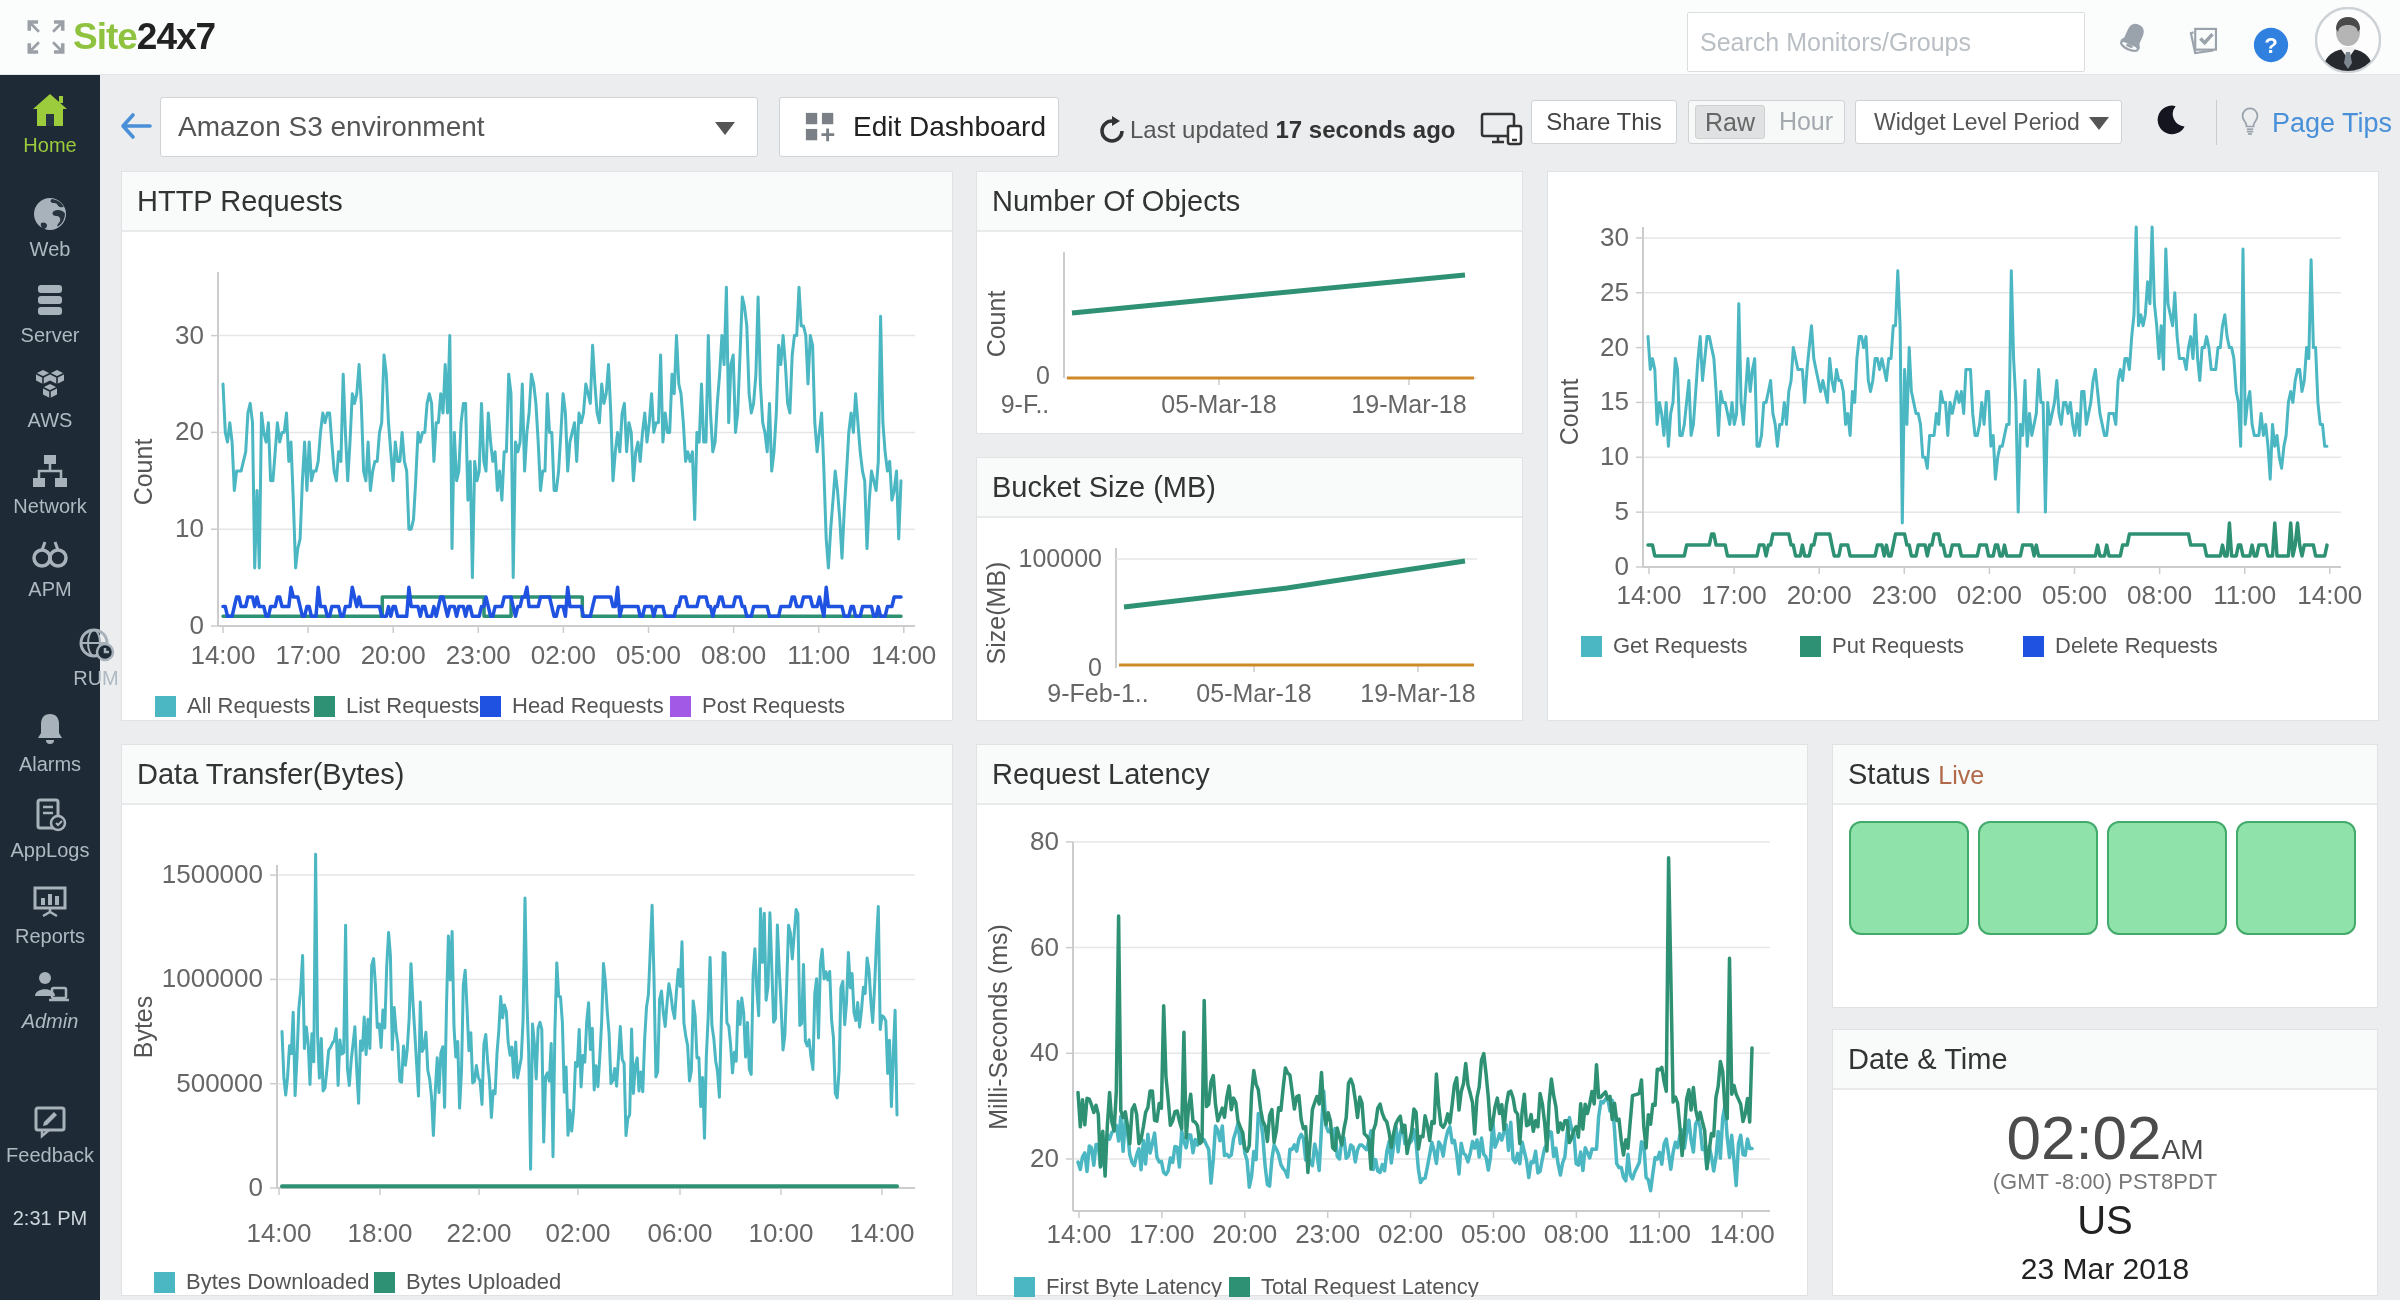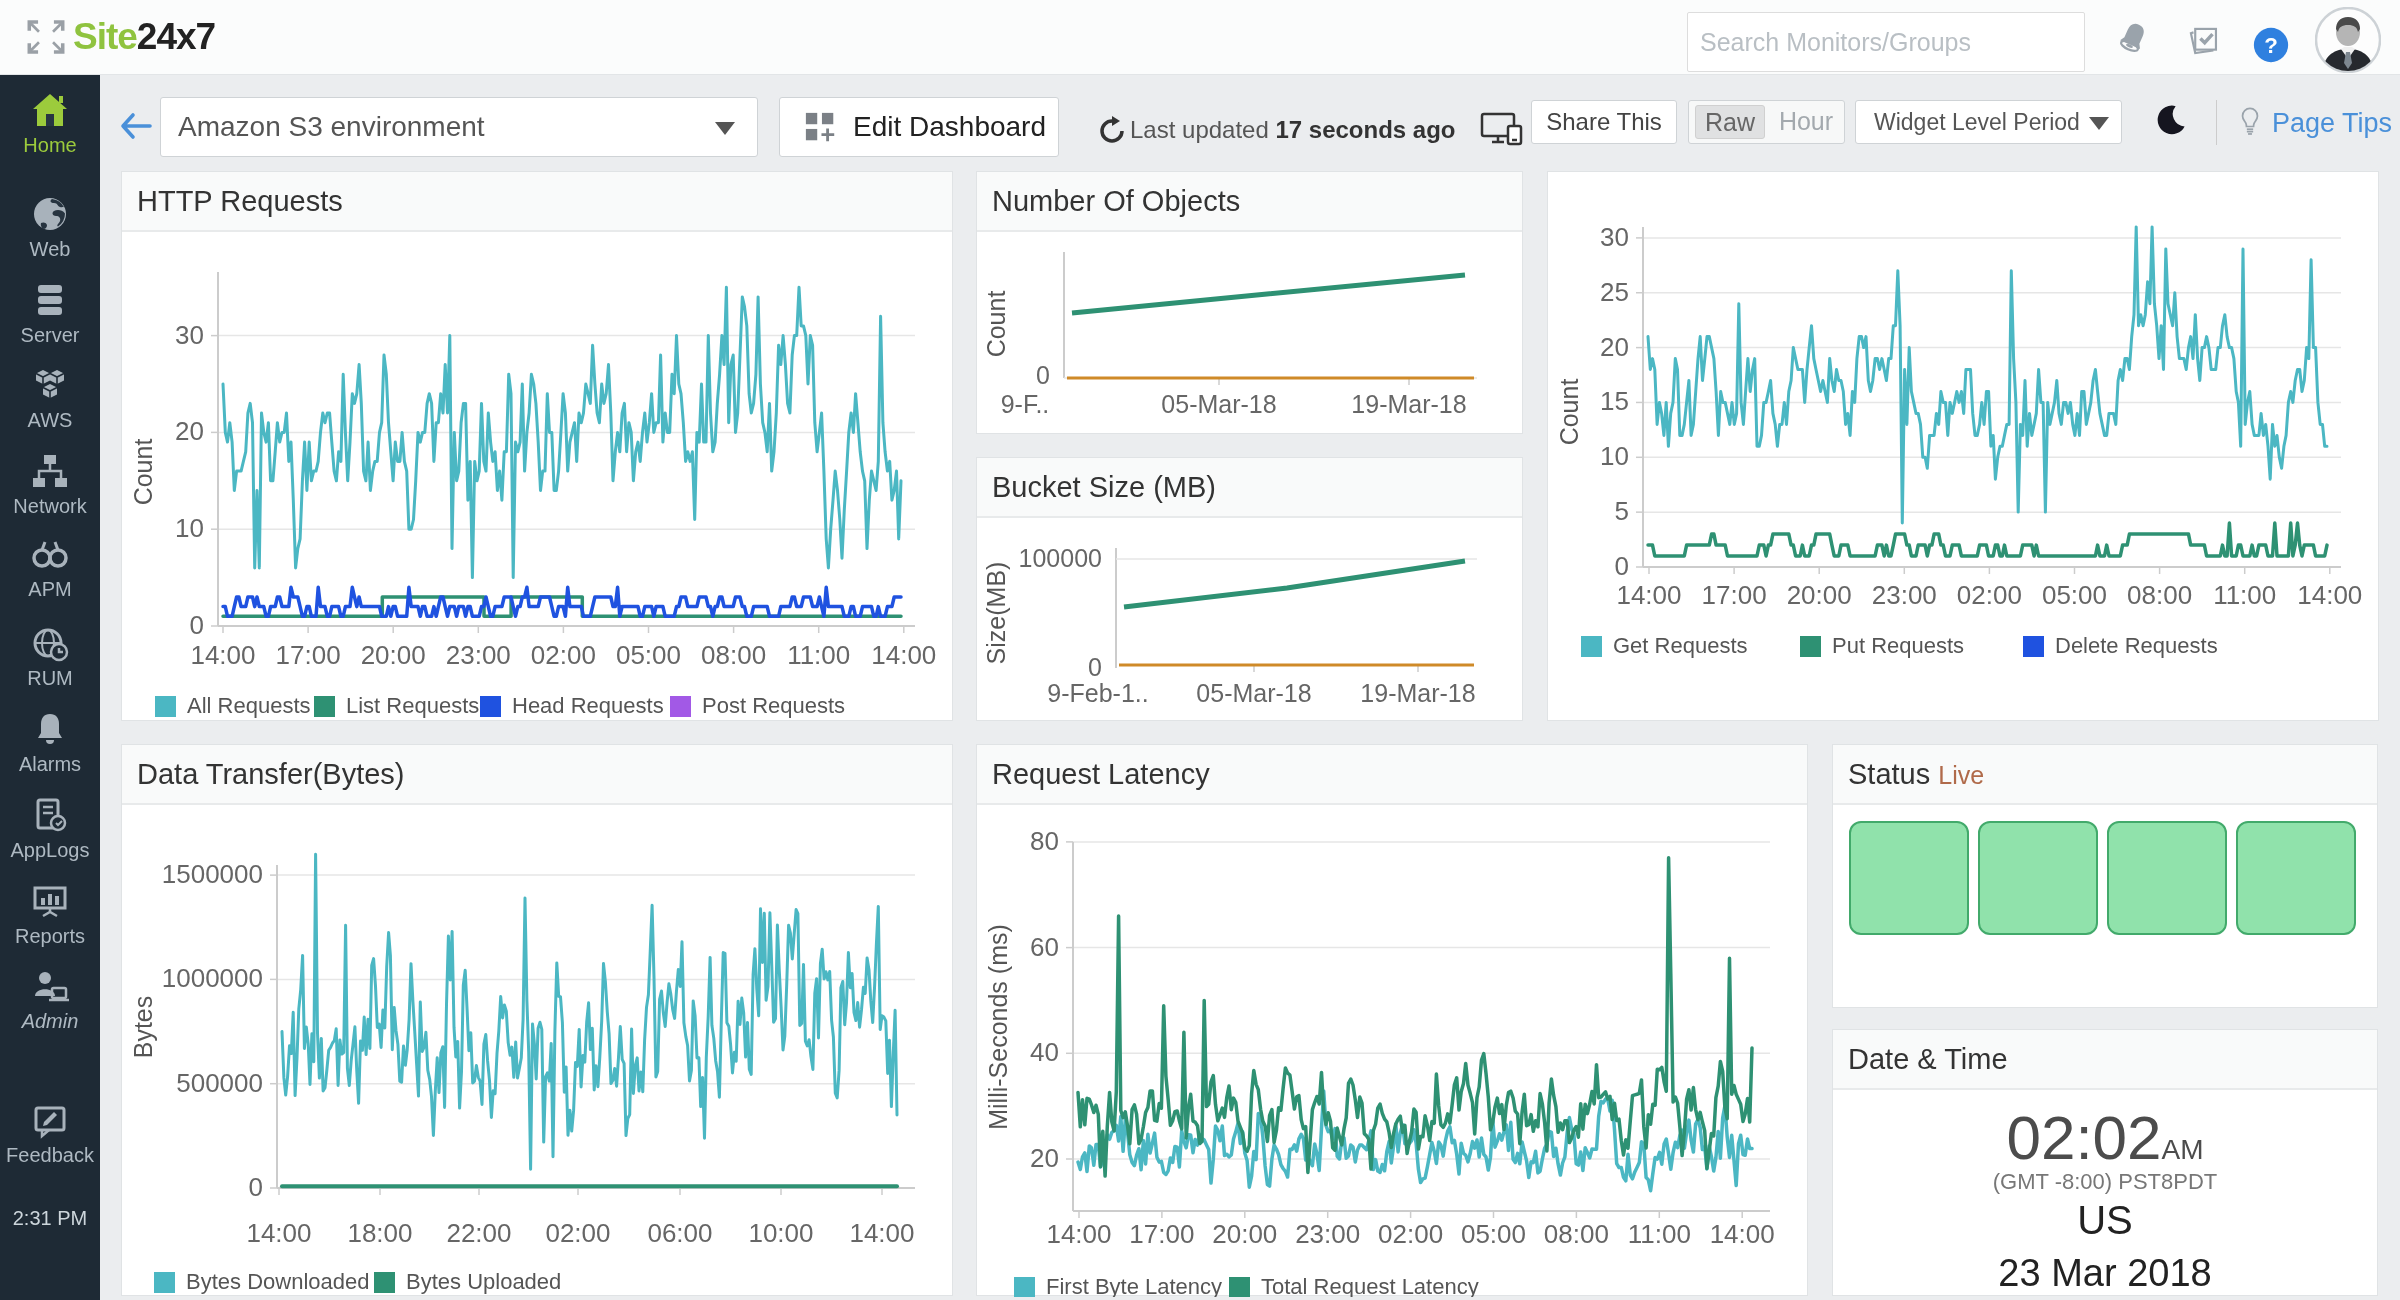--- a/index.html
+++ b/index.html
@@ -121,21 +121,21 @@
       <div class="slabel">Network</div>
     </div>
     <div class="sitem" style="top:459px;">
       <svg width="40" height="40" viewBox="0 0 40 40">
         <circle cx="12" cy="24" r="8" fill="none" stroke="#a8b2bb" stroke-width="3.5"></circle>
         <circle cx="28" cy="24" r="8" fill="none" stroke="#a8b2bb" stroke-width="3.5"></circle>
         <path d="M20 24 a3 3 0 0 1 0 -2 M12 16 L15 8 M28 16 L25 8" stroke="#a8b2bb" stroke-width="3" fill="none"></path>
       </svg>
       <div class="slabel">APM</div>
     </div>
-    <div class="sitem" style="top:548px;">
+    <div class="sitem" style="top:548px;margin-left:46px;">
       <svg width="40" height="40" viewBox="0 0 40 40">
         <circle cx="18" cy="20" r="13" fill="none" stroke="#a8b2bb" stroke-width="3"></circle>
         <ellipse cx="18" cy="20" rx="6" ry="13" fill="none" stroke="#a8b2bb" stroke-width="2"></ellipse>
         <line x1="5" y1="20" x2="31" y2="20" stroke="#a8b2bb" stroke-width="2"></line>
         <circle cx="29" cy="29" r="8" fill="#1e2a35" stroke="#a8b2bb" stroke-width="2.5"></circle>
         <path d="M29 25 L29 29 L33 29" stroke="#a8b2bb" stroke-width="2.5" fill="none"></path>
       </svg>
       <div class="slabel">RUM</div>
     </div>
     <div class="sitem" style="top:634px;">
@@ -459,14 +459,14 @@
   <div class="sq" style="left:145px; top:76px;"></div>
   <div class="sq" style="left:274px; top:76px;"></div>
   <div class="sq" style="left:403px; top:76px;"></div>
 </div>
 
 <div class="panel" style="left:1832px; top:1029px; width:546px; height:267px;">
   <div class="ptitle">Date &amp; Time</div>
   <div style="text-align:center; margin-top:12px; color:#4c4c4c;"><span style="font-size:62px;">02:02</span><span style="font-size:28px;">AM</span></div>
   <div style="text-align:center; font-size:22px; color:#777; margin-top:-4px;">(GMT -8:00) PST8PDT</div>
   <div style="text-align:center; font-size:40px; color:#222; margin-top:3px;">US</div>
-  <div style="text-align:center; font-size:38px; color:#222; margin-top:9px;">23 Mar 2018</div>
+  <div style="text-align:center; font-size:30px; color:#222; margin-top:9px;">23 Mar 2018</div>
 </div>
 
 </body></html>

